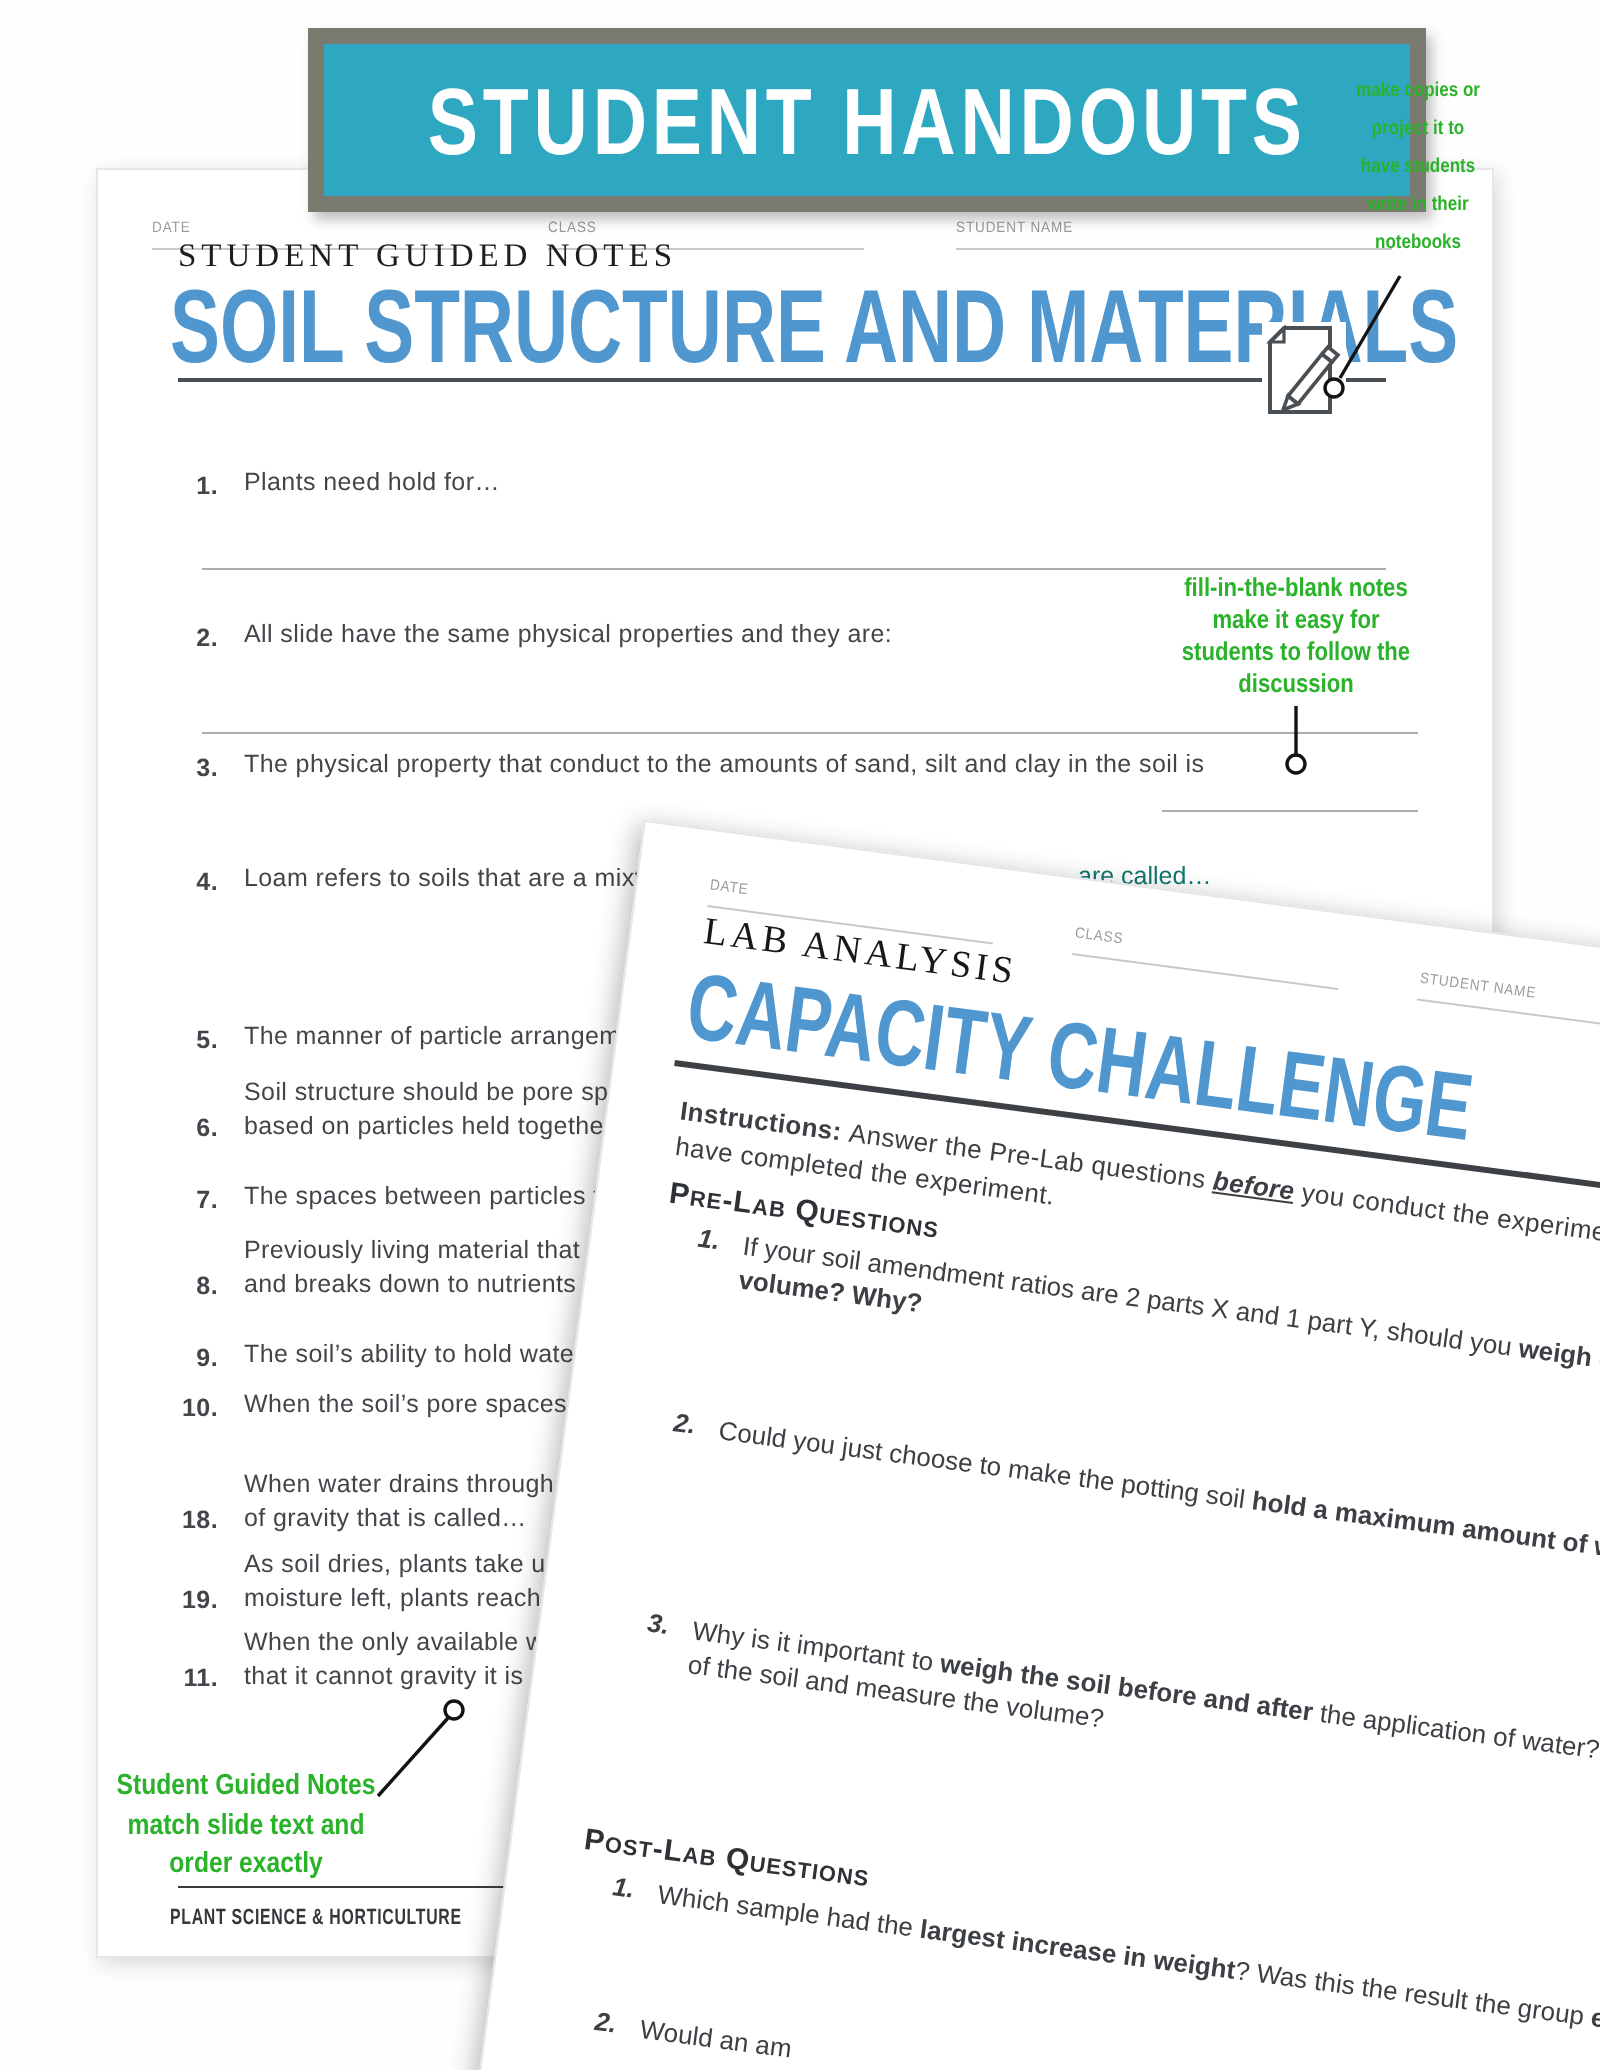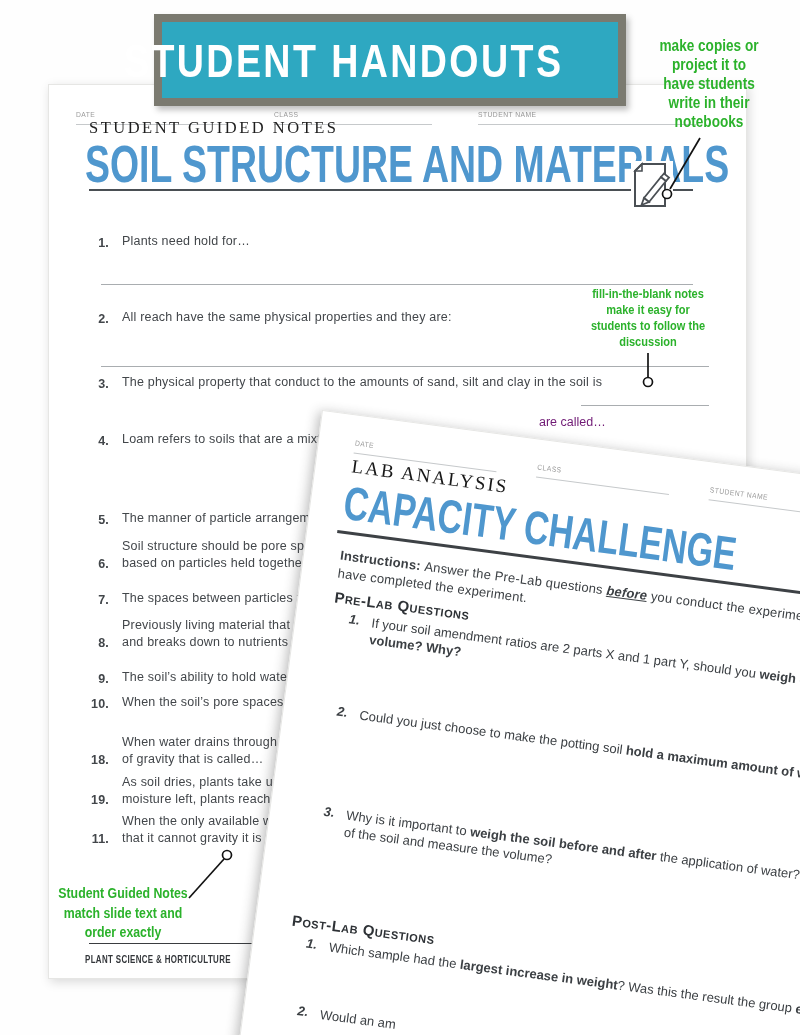--- a/index.html
+++ b/index.html
@@ -5,22 +5,22 @@
   html,body{margin:0;padding:0;background:#fff;}
   .stage{position:relative;width:800px;height:1035px;overflow:hidden;background:#fefefe;
          font-family:"Liberation Sans",sans-serif;}
   .paper{position:absolute;background:#fff;border:1px solid #e6e6e4;}
   .abs{position:absolute;}
   .nowrap{white-space:nowrap;}
   .cond{display:inline-block;transform:scaleX(0.72);transform-origin:0 0;white-space:nowrap;}
   .b{font-weight:bold}.i{font-style:italic}.u{text-decoration:underline}
 
   
-  .banner{position:absolute;left:154px;top:14px;width:472px;height:92px;box-sizing:border-box;
-          border:8px solid #7b7a70;display:flex;align-items:center;justify-content:flex-end;
+  .banner{position:absolute;left:154px;top:14px;width:559px;height:92px;box-sizing:border-box;
+          border:8px solid #7b7a70;display:flex;align-items:center;justify-content:center;
           box-shadow:3px 4px 6px rgba(0,0,0,.25);z-index:6;}
   .banner-text{color:#fff;font-weight:bold;font-size:47px;letter-spacing:3px;
                display:inline-block;transform:scaleX(.8);transform-origin:50% 50%;white-space:nowrap;}
 
   
   .paper1{left:48px;top:84px;width:697px;height:893px;z-index:1;
           box-shadow:2px 3px 10px rgba(0,0,0,.15);}
   .hdr-row{position:absolute;display:flex;}
   .hdr-field{border-bottom:1px solid #c6c9cb;padding-bottom:3px;}
   .hdr-label{font-size:7.5px;color:#9b9b9b;letter-spacing:.5px;display:inline-block;transform:scaleX(.9);transform-origin:0 0;}
@@ -41,21 +41,21 @@
   .rule-dark2{border-top:3px solid #3d4145;}
   .lab-text{font-size:13px;color:#3c4044;letter-spacing:.2px;}
   .lab-h{font-variant:small-caps;font-weight:bold;font-size:15px;color:#2e3236;letter-spacing:.5px;}
   .lq{position:absolute;left:44px;display:flex;align-items:flex-start;font-size:13px;color:#3c4044;}
   .lqn{width:20px;text-align:right;font-weight:600;font-style:italic;flex:none;}
   .lqlines{padding-left:12px;display:flex;flex-direction:column;line-height:17px;white-space:nowrap;}
 
   
   .green{position:absolute;z-index:8;text-align:center;font-weight:bold;}
   .green div{transform:scaleX(.85);transform-origin:50% 50%;white-space:nowrap;}
-  .g1{left:618px;top:36px;width:182px;font-size:16px;line-height:19px;}
+  .g1{left:618px;top:36px;width:182px;font-size:10px;line-height:19px;}
   .g2{left:572px;top:286px;width:152px;font-size:13px;line-height:16px;}
   .g3{left:44px;top:884px;width:158px;font-size:14.5px;line-height:19.5px;}
 
   .overlay{position:absolute;left:0;top:0;z-index:9;pointer-events:none;}
 </style>
 </head>
 <body>
 
 <div class="stage">
 
@@ -95,40 +95,40 @@
       <span class="qn">1.</span>
       <span class="qlines">
           <span>Plants need hold for…</span>
         </span>
     </div>
     <div class="abs ans-line" style="left:52px;top:199px;width:592px;"></div>
 
     <div class="q" style="top:224px;">
       <span class="qn">2.</span>
       <span class="qlines">
-          <span>All reach have the same physical properties and they are:</span>
+          <span>All slide have the same physical properties and they are:</span>
         </span>
     </div>
     <div class="abs ans-line" style="left:52px;top:281px;width:608px;"></div>
 
     <div class="q" style="top:289px;">
       <span class="qn">3.</span>
       <span class="qlines">
         <span>The physical property that conduct to the amounts of sand, silt and clay in the soil is</span>
       </span>
     </div>
     <div class="abs ans-line" style="left:532px;top:320px;width:128px;"></div>
 
     <div class="q" style="top:346px;">
       <span class="qn">4.</span>
       <span class="qlines">
           <span>Loam refers to soils that are a mixture</span>
         </span>
     </div>
-    <div class="abs nowrap" style="left:490px;top:330px;font-size:12.5px;color:#701a75;">are called…</div>
+    <div class="abs nowrap" style="left:490px;top:346px;font-size:12.5px;color:#0f766e;">are called…</div>
 
     <div class="q" style="top:425px;">
       <span class="qn">5.</span>
       <span class="qlines">
           <span>The manner of particle arrangement</span>
         </span>
     </div>
 
     <div class="q" style="top:453px;">
       <span class="qn">6.</span>

